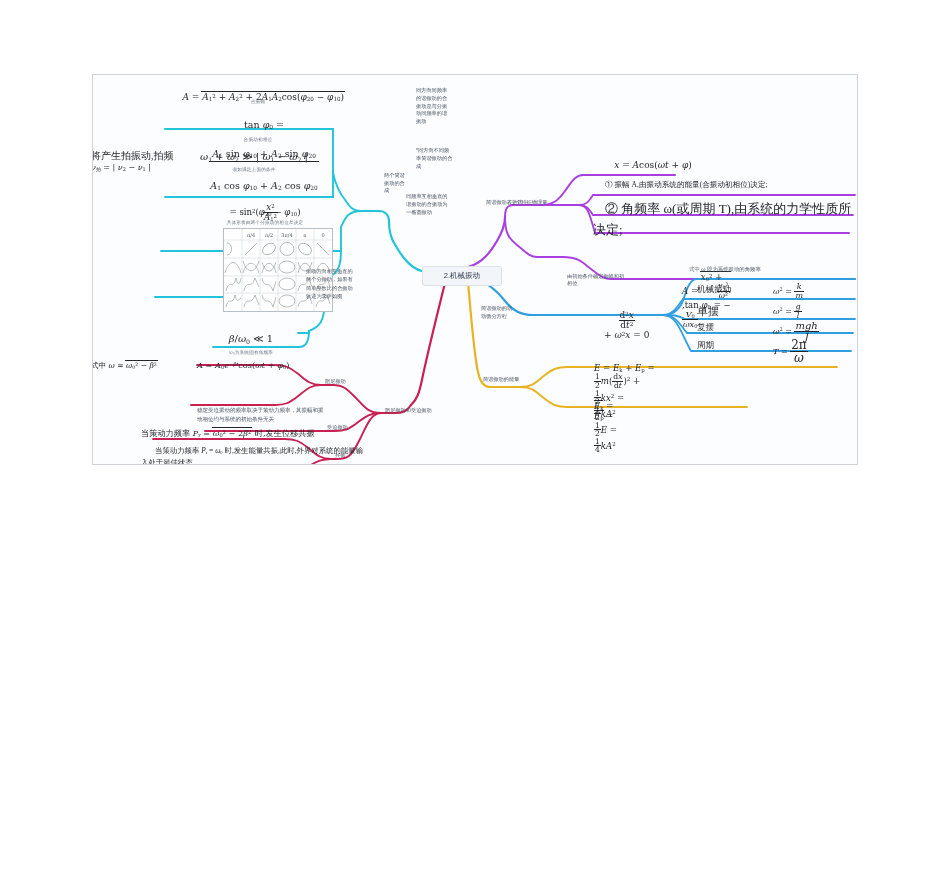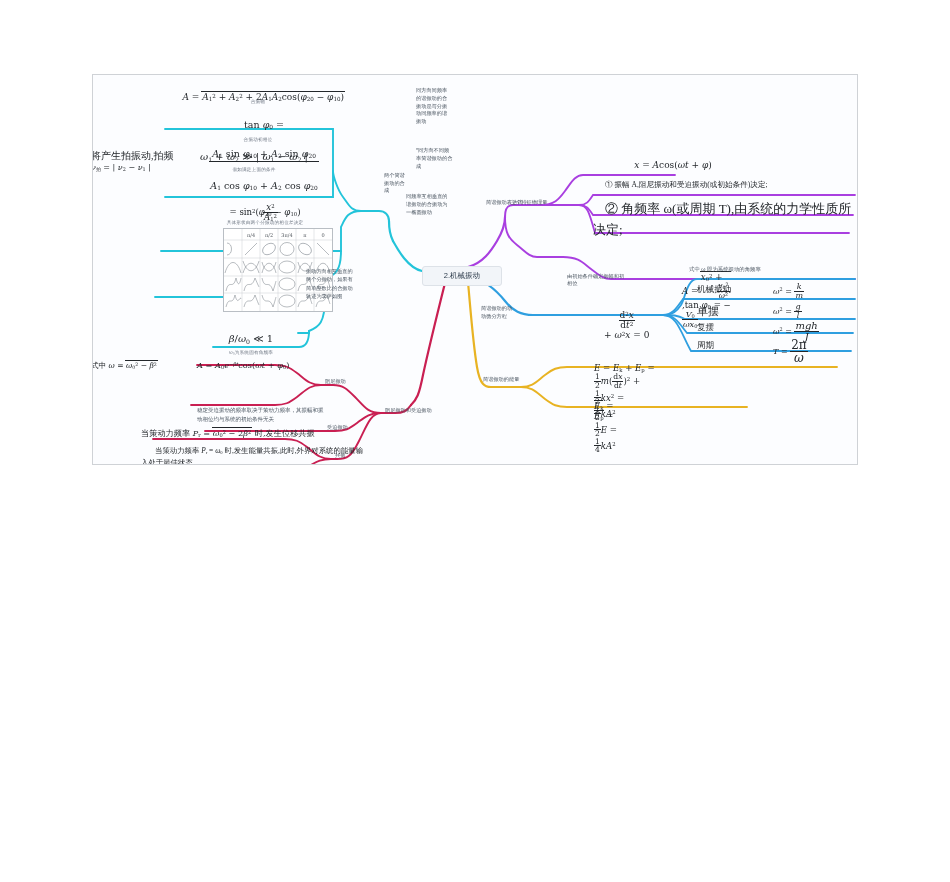--- a/index.html
+++ b/index.html
@@ -194,26 +194,26 @@
         <path d="M74 78 C 77 66 81 78 85 66 C 87 72 88 75 88 75"></path>
         <path d="M92 78 C 95 66 99 78 103 66 C 105 72 106 75 106 75"></path>
       </g>
     </svg>
   </div>
 
   <div class="tx cn" style="left:213px;top:192px;width:48px;font-size:5.2px;line-height:1.6;">振动方向相互垂直的两个分振动，如果有简单整数比的合振动轨迹为李萨如图</div>
 
   <div class="tx cn" style="left:393px;top:124px;width:52px;font-size:5.2px;">简谐振动表达式</div>
 
-  <div class="tx math" style="left:520px;top:85px;width:120px;font-size:9px;text-align:center;"><span class="it">x</span> = <span class="it">A</span>cos(<span class="it">ωt</span> + <span class="it">φ</span>)</div>
+  <div class="tx math" style="left:500px;top:85px;width:120px;font-size:9px;text-align:center;"><span class="it">x</span> = <span class="it">A</span>cos(<span class="it">ωt</span> + <span class="it">φ</span>)</div>
 
   <div class="tx cn" style="left:398px;top:124px;width:52px;font-size:5.2px;opacity:0;">三个特征物理量</div>
   <div class="tx cn" style="left:418px;top:124px;width:48px;font-size:5.2px;">三个特征物理量</div>
 
-  <div class="tx cnb" style="left:500px;top:104px;width:258px;font-size:7.6px;line-height:1.6;text-indent:12px;">① 振幅 A,阻尼振动和受迫振动(或初始条件)决定;</div>
+  <div class="tx cnb" style="left:500px;top:104px;width:258px;font-size:7.6px;line-height:1.6;text-indent:12px;">① 振幅 A,由振动系统的能量(合振动初相位)决定;</div>
   <div class="tx cnb" style="left:500px;top:124px;width:262px;font-size:13px;line-height:1.6;text-indent:12px;">② 角频率 ω(或周期 T),由系统的力学性质所决定;</div>
 
   <div class="tx cn" style="left:474px;top:198px;width:62px;font-size:5.2px;">由初始条件确定振幅和初相位</div>
   <div class="tx math" style="left:578px;top:186px;width:186px;font-size:8.6px;">
     <span class="it">A</span> = <span class="sqrt"><span class="it">x</span><sub>0</sub><sup>2</sup> +
       <span class="frac" style="font-size:7.6px;"><span class="n"><span class="it">v</span><sub>0</sub><sup>2</sup></span><span class="d"><span class="it">ω</span><sup>2</sup></span></span></span>
     ,tan <span class="it">φ</span><sub>0</sub> = −
     <span class="frac" style="font-size:8.2px;"><span class="n"><span class="it">V</span><sub>0</sub></span><span class="d"><span class="it">ωx</span><sub>0</sub></span></span>
   </div>
 

